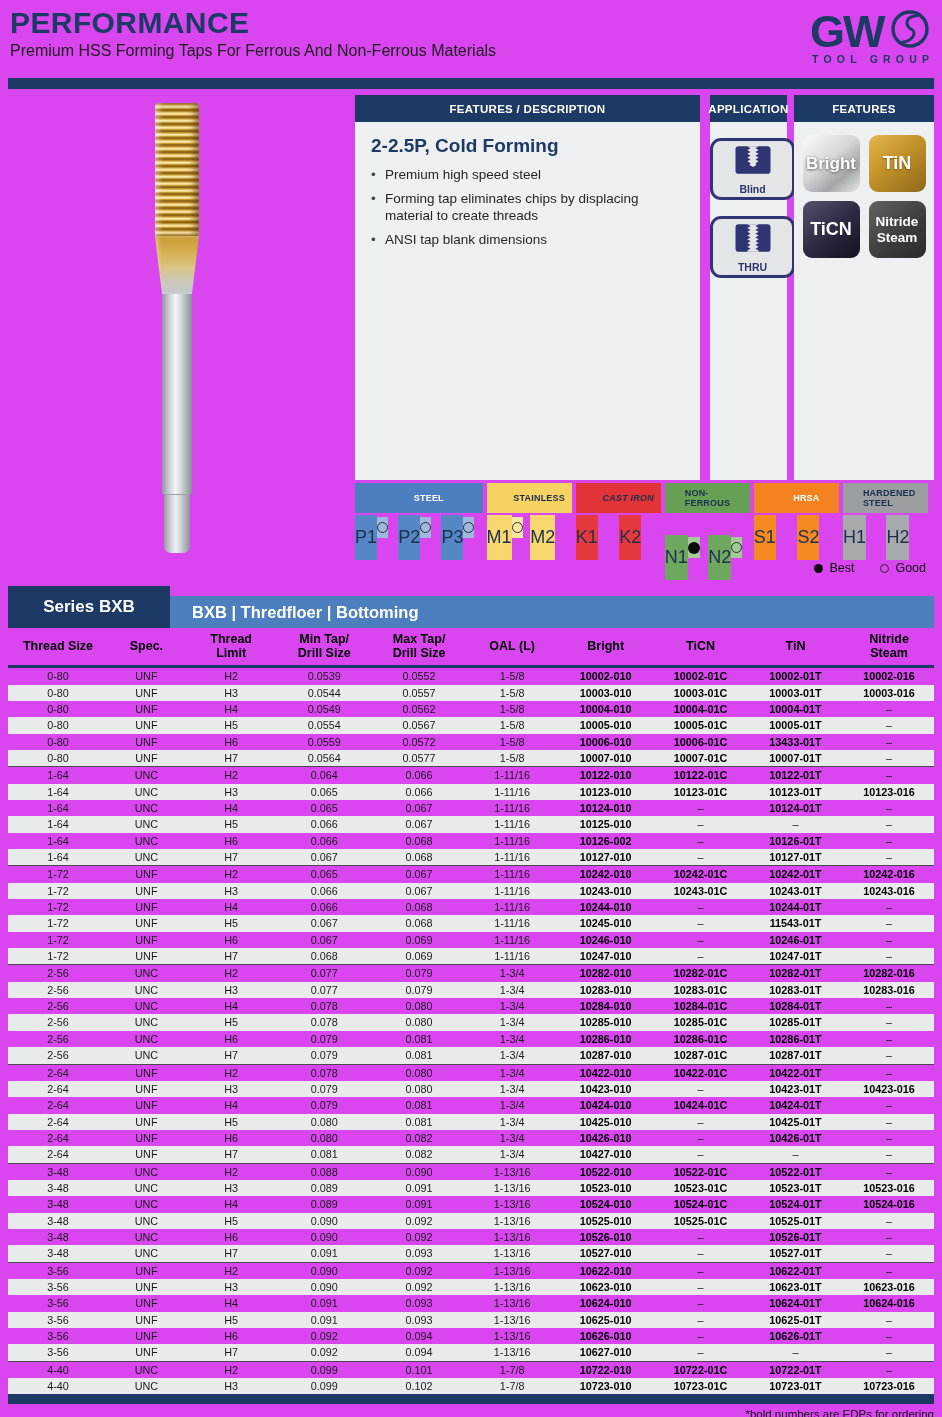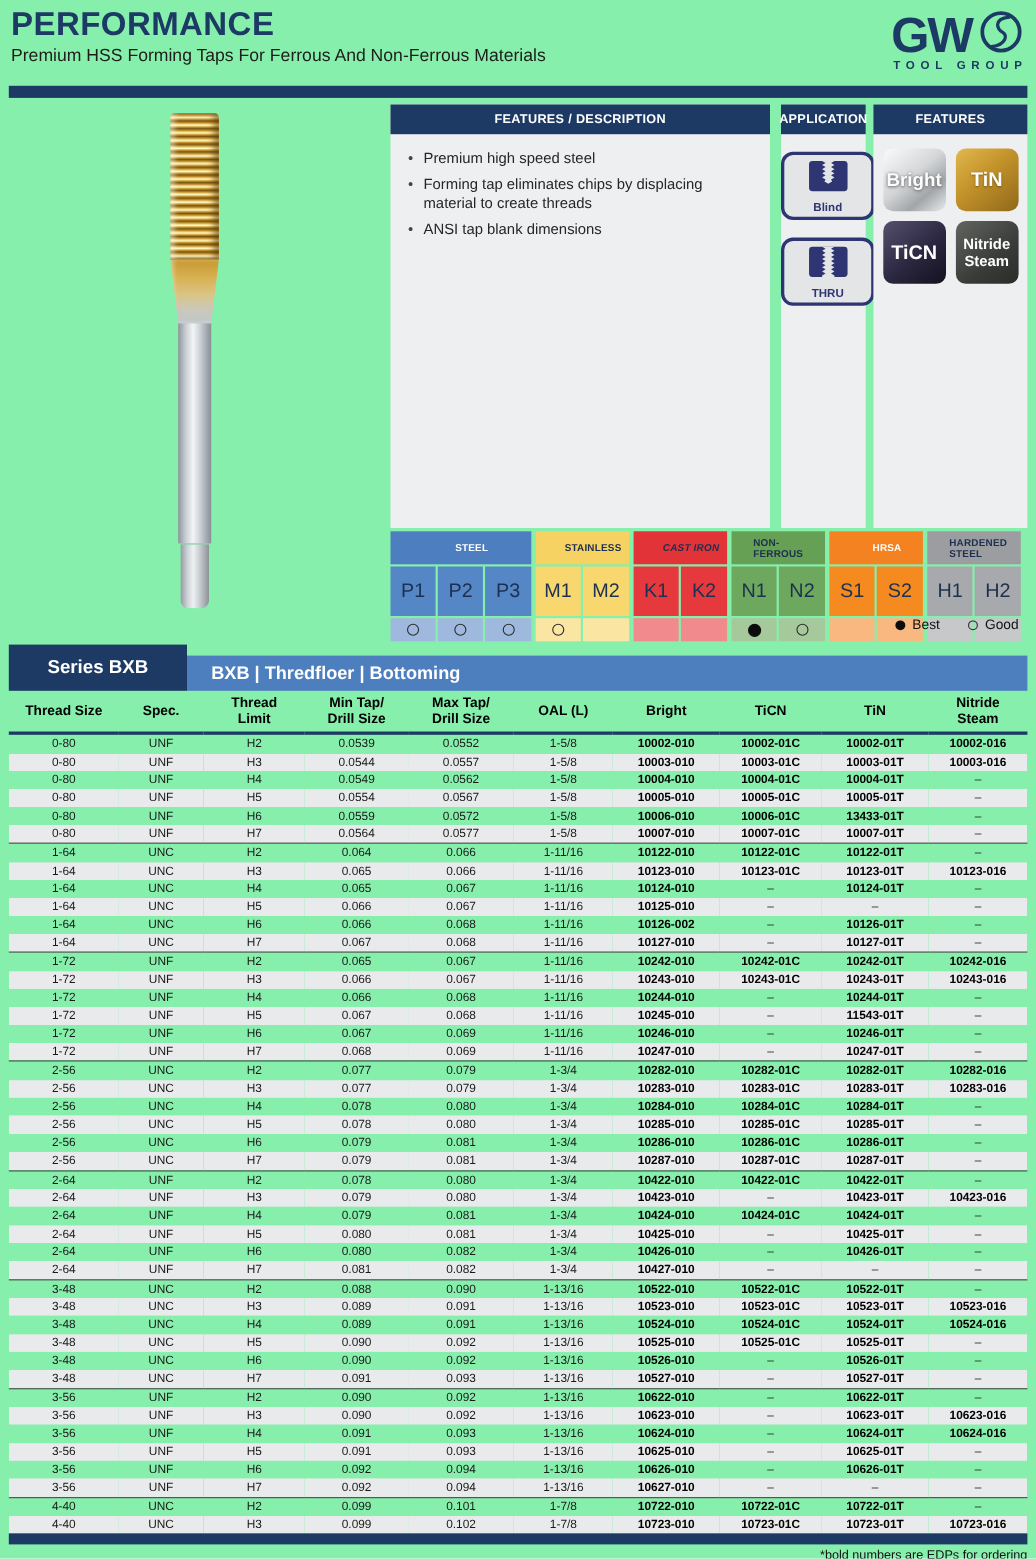--- a/index.html
+++ b/index.html
@@ -1,16 +1,16 @@
 <!DOCTYPE html>
 <html><head>
 <meta charset="utf-8">
 <style>
   html,body{margin:0;padding:0;background:#fff;}
-  .page{position:relative;width:942px;height:1417px;background:#86efac;
+  .page{position:relative;width:942px;height:1417px;background:#d946ef;
         font-family:"Liberation Sans",sans-serif;overflow:hidden;}
 
   
   .masthead{position:absolute;left:10px;top:6px;right:8px;height:70px;}
   .page-title{font-size:30px;font-weight:bold;color:#1c3a64;letter-spacing:.4px;line-height:1.1;}
   .page-subtitle{font-size:16px;color:#1d1d1b;margin-top:3px;}
   .logo{position:absolute;right:2px;top:2px;}
   .top-rule{position:absolute;left:8px;right:8px;top:78px;height:11px;background:#1c3a64;}
 
   
@@ -58,21 +58,21 @@
   .badge-ticn{background:linear-gradient(140deg,#56506e,#2b2740 55%,#14111f);font-size:18px;}
   .badge-nitride{background:linear-gradient(140deg,#626460,#3a3c3a 60%,#2a2c2a);font-size:13.5px;line-height:1.15;}
 
   
   .mat-chart{position:absolute;left:347px;right:0;top:388px;display:flex;}
   .mat-group{display:flex;flex-direction:column;margin-right:4px;}
   .mat-group:last-child{margin-right:0;}
   .mat-head{height:30px;font-size:9px;font-weight:bold;display:flex;align-items:center;
     justify-content:center;letter-spacing:.2px;margin-bottom:2px;padding-left:20px;}
   .mat-cells{display:flex;flex:1;}
-  .mat-cell{display:flex;flex-direction:column;flex:1;margin-right:2px;}
+  .mat-cell{display:flex;flex:1;margin-right:2px;}
   .mat-cell:last-child{margin-right:0;}
   .mat-label{height:45px;display:flex;align-items:center;justify-content:center;
     font-size:18px;color:#1d3050;}
   .mat-ind{height:21px;margin-top:2px;display:flex;align-items:center;justify-content:center;}
   .dot-good{width:9px;height:9px;border:1.7px solid #2b2b2b;border-radius:50%;}
   .dot-best{width:12px;height:12px;background:#0c0c0c;border-radius:50%;}
   .mat-legend{position:absolute;right:2px;top:466px;font-size:12.5px;color:#111;
     display:flex;align-items:center;gap:6px;}
   .legend-dot-best{width:9px;height:9px;background:#0c0c0c;border-radius:50%;display:inline-block;}
   .legend-dot-good{width:7px;height:7px;border:1.6px solid #2b2b2b;border-radius:50%;display:inline-block;}
@@ -124,20 +124,21 @@
         <div class="tap-threads"></div>
         <div class="tap-neck"></div>
         <div class="tap-shank"></div>
         <div class="tap-square"></div>
       </div>
     </div>
 
     <div class="panel desc-panel">
       <div class="panel-head">FEATURES / DESCRIPTION</div>
       <div class="desc-body">
+        <div class="desc-heading">2-2.5P, Cold Forming</div>
         <div id="bullet-list">
             <div class="bullet">
               <span class="marker">•</span>
               <span>Premium high speed steel</span>
             </div>
             <div class="bullet">
               <span class="marker">•</span>
               <span>Forming tap eliminates chips by displacing material to create threads</span>
             </div>
             <div class="bullet">
@@ -223,21 +224,21 @@
             <div class="mat-cell">
               <div class="mat-label" style="background: rgb(230, 57, 62);">K1</div>
               <div class="mat-ind" style="background: rgb(240, 138, 140);"></div>
             </div>
             <div class="mat-cell">
               <div class="mat-label" style="background: rgb(230, 57, 62);">K2</div>
               <div class="mat-ind" style="background: rgb(240, 138, 140);"></div>
             </div>
           </div>
         </div>
-        <div class="mat-group" style="flex: 2 1 0%;">
+        <div class="mat-group" style="flex: 2 1 0%; gap: 20px;">
           <div class="mat-head" style="background: rgb(102, 160, 85); color: rgb(29, 47, 78);">NON-FERROUS</div>
           <div class="mat-cells">
             <div class="mat-cell">
               <div class="mat-label" style="background: rgb(110, 167, 94);">N1</div>
               <div class="mat-ind" style="background: rgb(166, 201, 156);">
                 <span class="dot-best"></span>
               </div>
             </div>
             <div class="mat-cell">
               <div class="mat-label" style="background: rgb(110, 167, 94);">N2</div>

